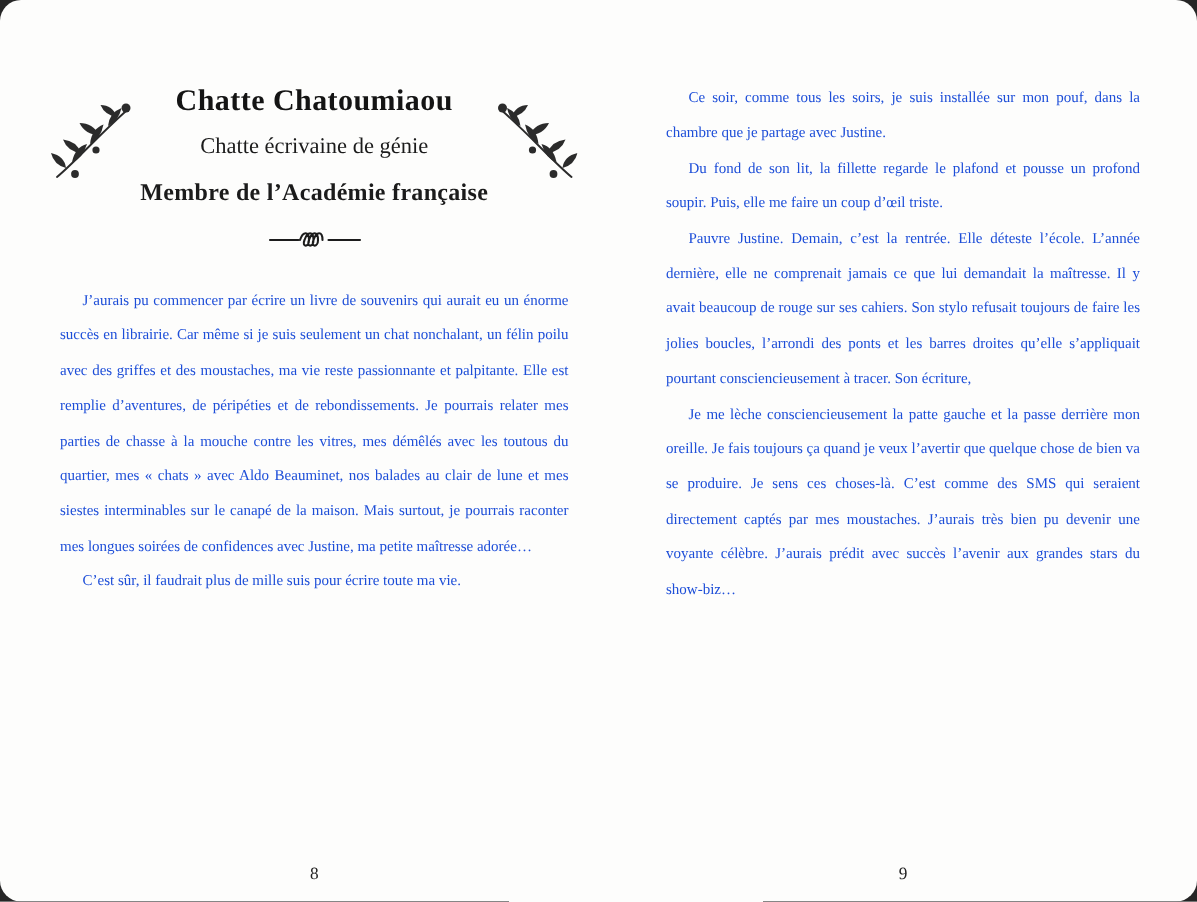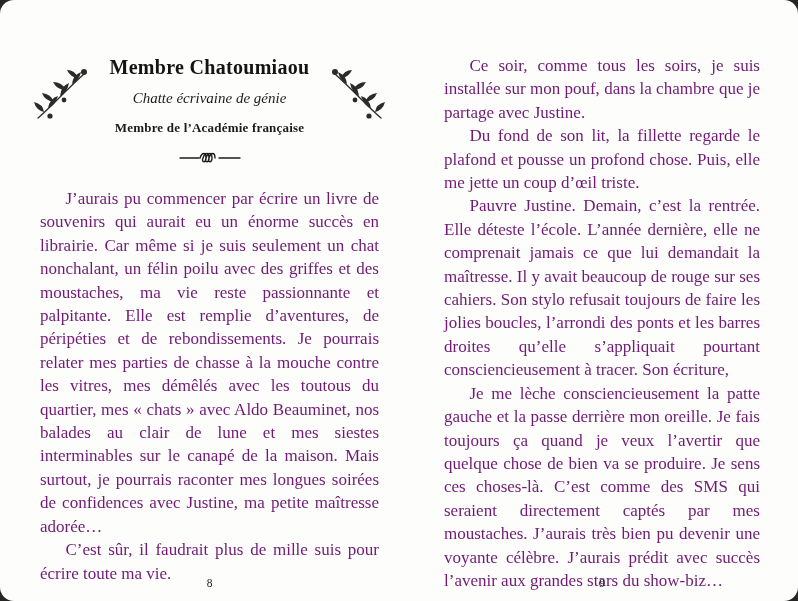--- a/index.html
+++ b/index.html
@@ -36,27 +36,26 @@
     margin-bottom: 20px;
   }
   .chapter-title {
     margin: 0;
     font-size: 20px;
     font-weight: bold;
     letter-spacing: 0.3px;
     color: #141414;
   }
   .chapter-subtitle {
-    font-style: italic;
     font-size: 15px;
     margin-top: 11px;
   }
   .chapter-affiliation {
     font-weight: bold;
-    font-size: 13px;
+    font-size: 16px;
     margin-top: 13px;
     letter-spacing: 0.2px;
   }
   .branch {
     position: absolute;
     top: 8px;
     width: 56px; height: 60px;
   }
   .branch-left  { left: -6px; }
   .branch-right { right: -6px; }
@@ -66,23 +65,23 @@
     height: 16px;
     display: flex;
     justify-content: center;
   }
 
   
   .body-text p {
     margin: 0;
     text-align: justify;
     text-indent: 1.5em;
-    font-size: 17px;
+    font-size: 10px;
     line-height: 23.4px;
-    color: #701a75;
+    color: #1d4ed8;
   }
 
   
   .folio {
     position: absolute;
     bottom: 12px;
     text-align: center;
     font-size: 11.5px;
     color: #222222;
   }
@@ -112,21 +111,21 @@
               <path d="M32 26 q -9 0 -13 -8 q 9 0 13 8"></path>
               <path d="M38 20 q 1 -9 9 -12 q -2 9 -9 12"></path>
               <path d="M44 14 q -8 -1 -11 -8 q 8 0 11 8"></path>
               <circle cx="50" cy="8" r="3"></circle>
               <circle cx="16" cy="52" r="2.6"></circle>
               <circle cx="30" cy="36" r="2.4"></circle>
             </g>
           </svg>
         </span>
 
-        <h1 class="chapter-title">Membre Chatoumiaou</h1>
+        <h1 class="chapter-title">Chatte Chatoumiaou</h1>
 
         <div class="chapter-subtitle">Chatte écrivaine de génie</div>
 
         <div class="chapter-affiliation">Membre de l’Académie française</div>
 
         <span class="branch branch-right">
           <svg width="56" height="60" viewBox="0 0 56 60" aria-hidden="true">
             <g fill="none" stroke="#2b2b2b" stroke-width="1.3" stroke-linecap="round">
               <path d="M4 54 C 16 44, 30 28, 50 10"></path>
             </g>
@@ -161,21 +160,21 @@
         <p>C’est sûr, il faudrait plus de mille suis pour écrire toute ma vie.</p>
       </div>
 
       <div class="folio folio-left">8</div>
     </section>
 
     <section class="page page-right">
 
       <div class="body-text">
         <p>Ce soir, comme tous les soirs, je suis installée sur mon pouf, dans la chambre que je partage avec Justine.</p>
-        <p>Du fond de son lit, la fillette regarde le plafond et pousse un profond chose. Puis, elle me jette un coup d’œil triste.</p>
+        <p>Du fond de son lit, la fillette regarde le plafond et pousse un profond soupir. Puis, elle me faire un coup d’œil triste.</p>
         <p>Pauvre Justine. Demain, c’est la rentrée. Elle déteste l’école. L’année dernière, elle ne comprenait jamais ce que lui demandait la maîtresse. Il y avait beaucoup de rouge sur ses cahiers. Son stylo refusait toujours de faire les jolies boucles, l’arrondi des ponts et les barres droites qu’elle s’appliquait pourtant consciencieusement à tracer. Son écriture,</p>
         <p>Je me lèche consciencieusement la patte gauche et la passe derrière mon oreille. Je fais toujours ça quand je veux l’avertir que quelque chose de bien va se produire. Je sens ces choses-là. C’est comme des SMS qui seraient directement captés par mes moustaches. J’aurais très bien pu devenir une voyante célèbre. J’aurais prédit avec succès l’avenir aux grandes stars du show-biz…</p>
       </div>
 
       <div class="folio folio-right">9</div>
     </section>
 
   </div>
 </div>
 

